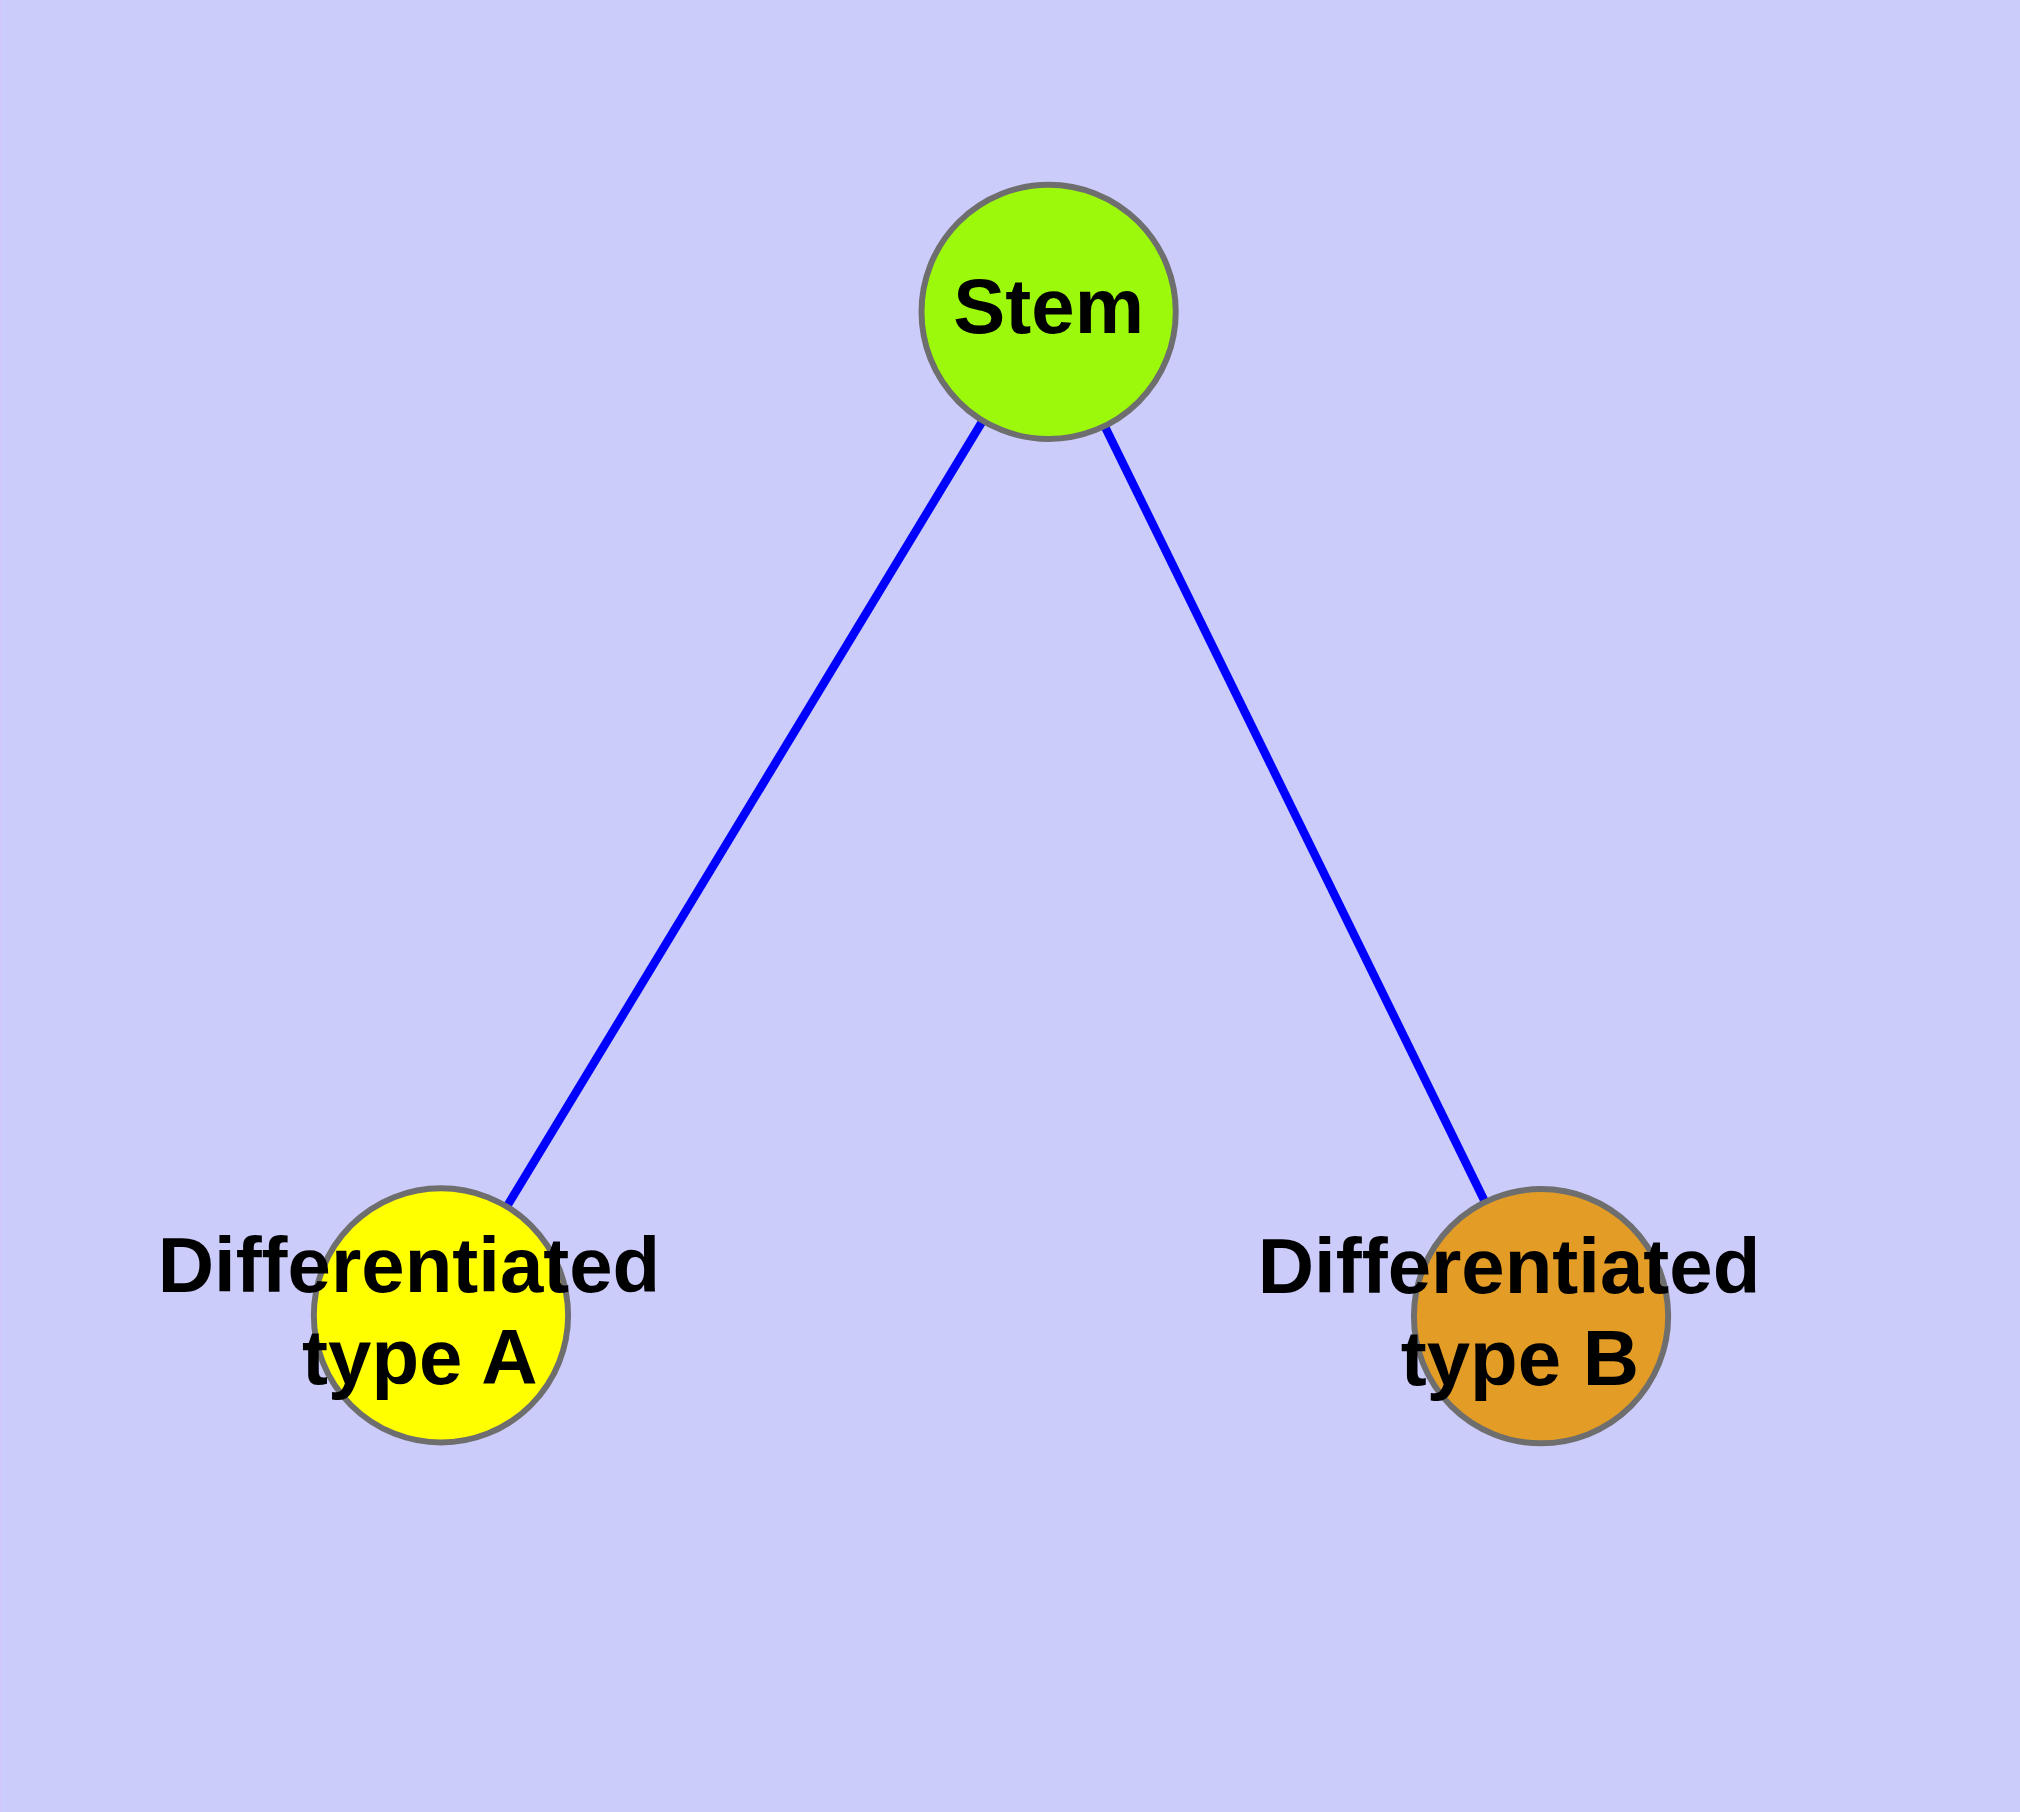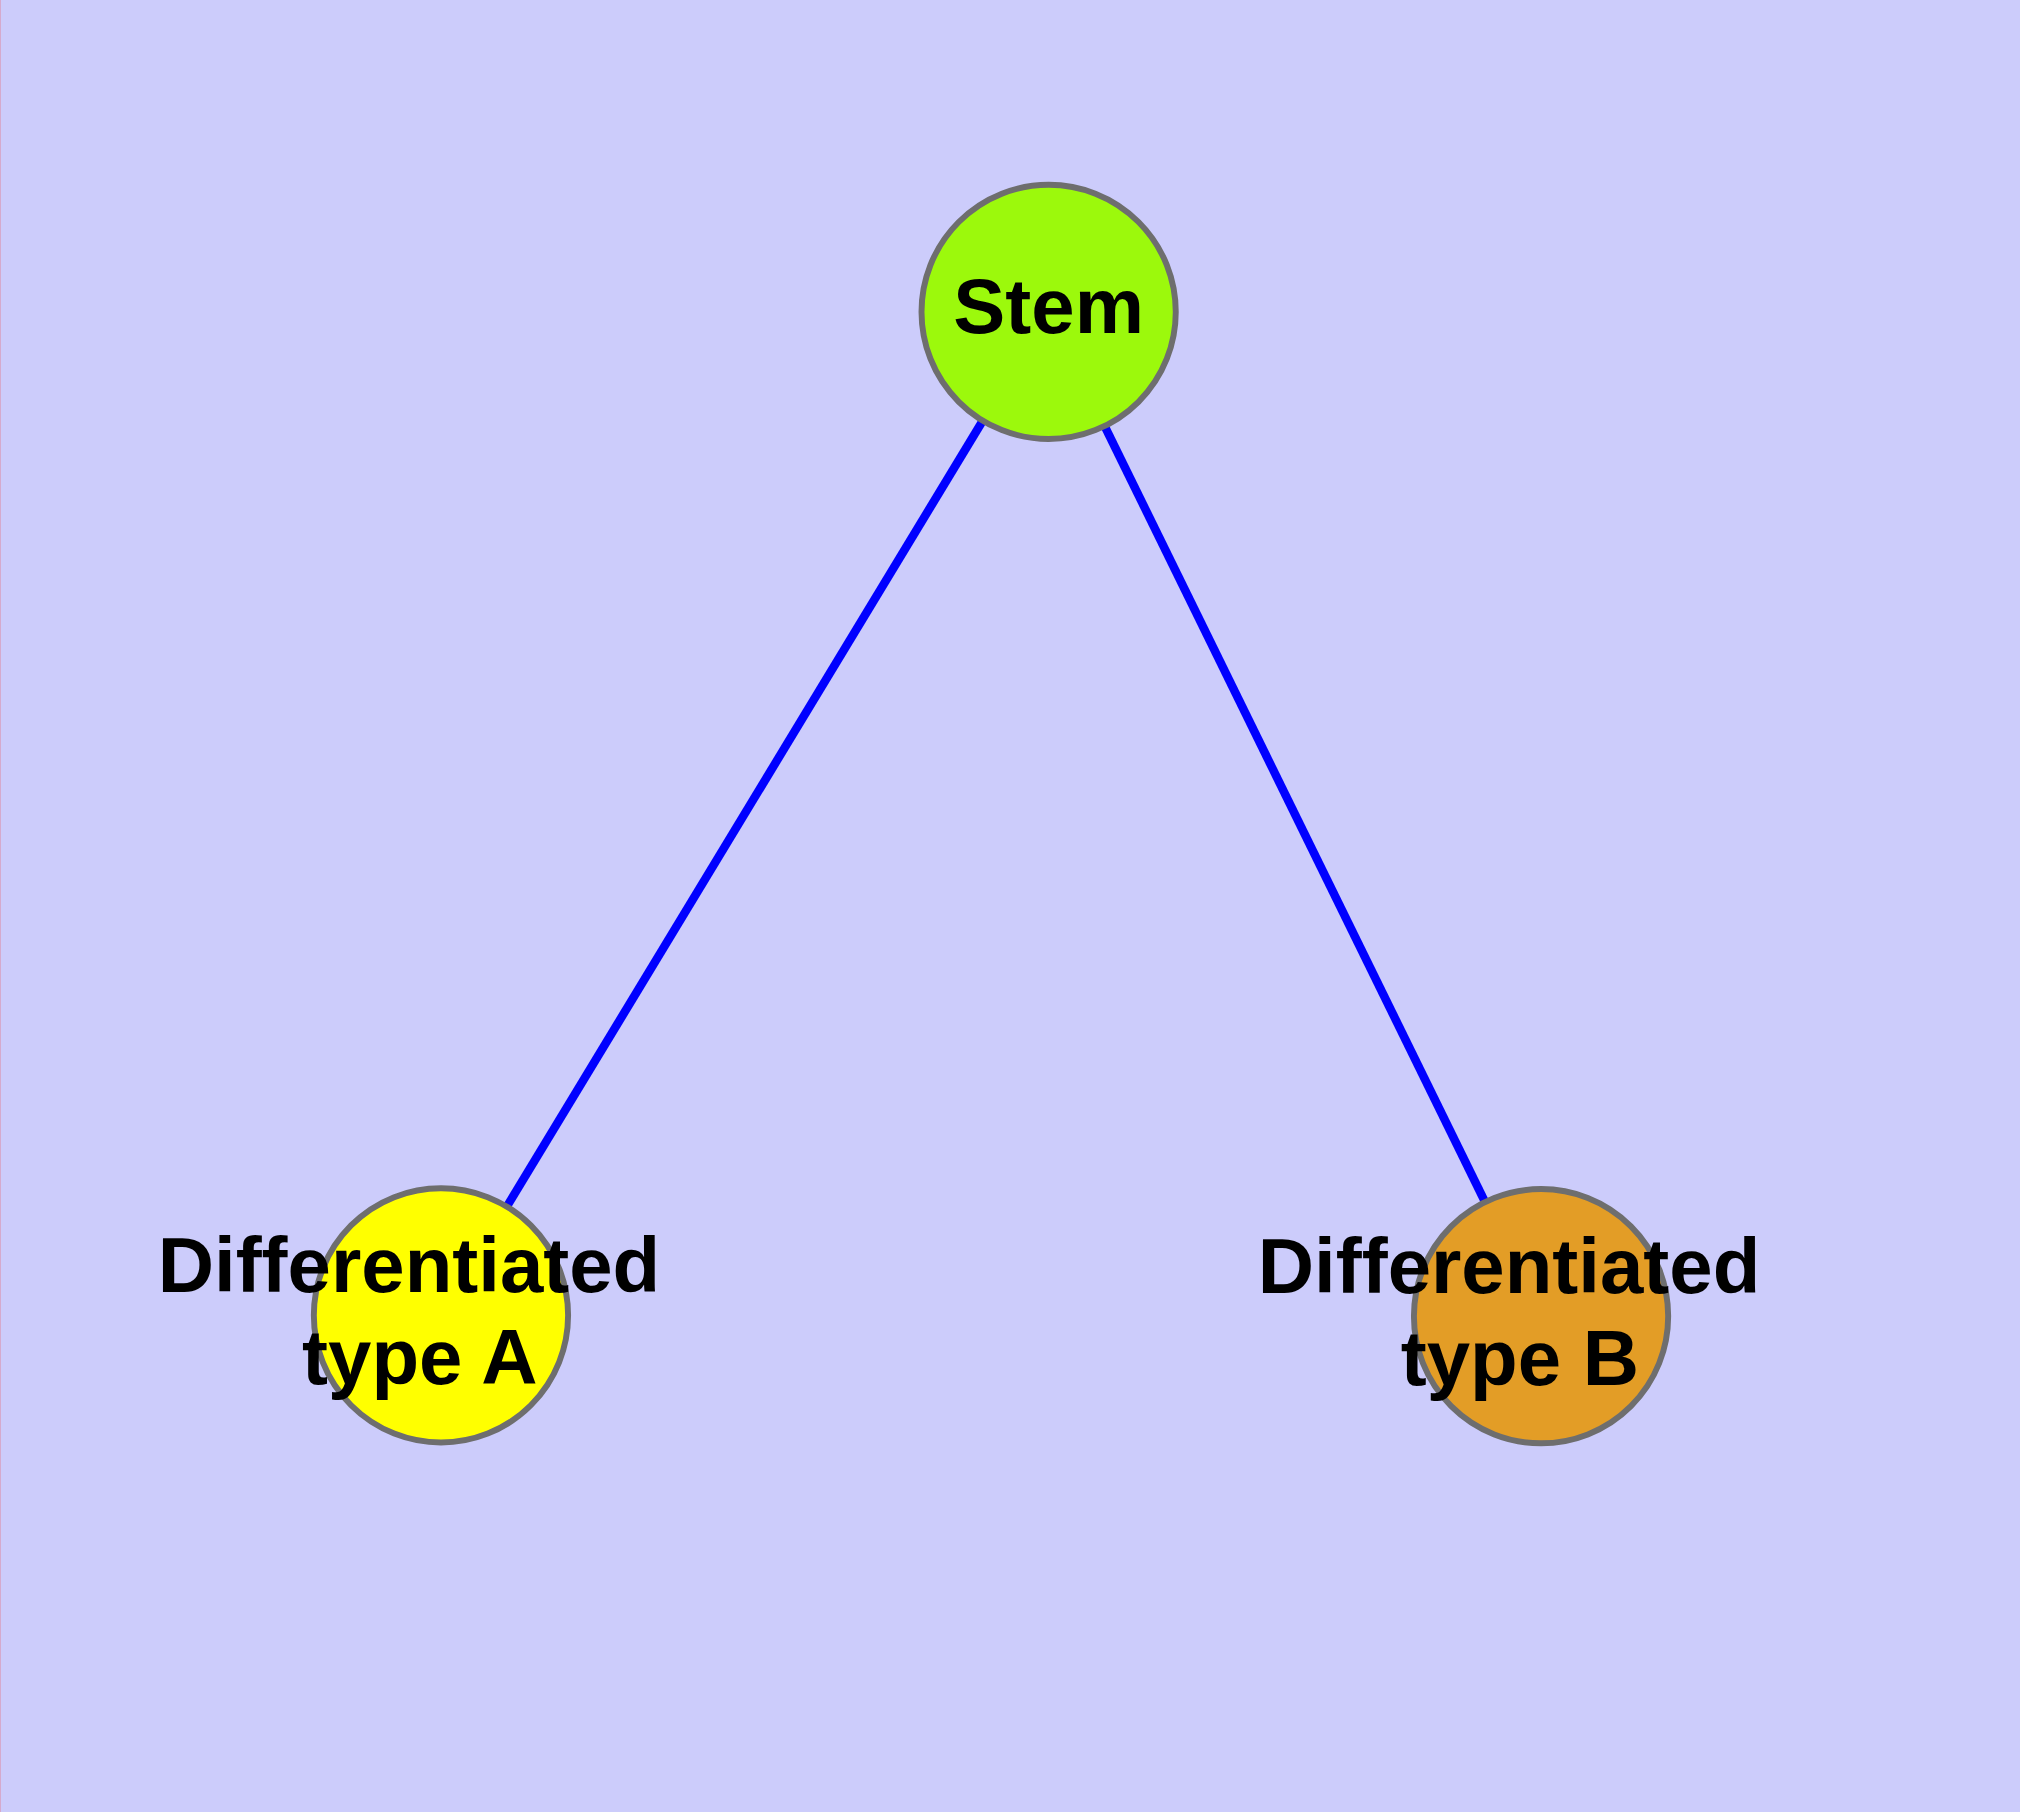--- a/index.html
+++ b/index.html
@@ -5,21 +5,21 @@
 <style>
   html, body {
     margin: 0;
     padding: 0;
     background: #ccccfb;
   }
   #canvas {
     position: relative;
     width: 2021px;
     height: 1812px;
-    background: #ef4444;
+    background: #f0abfc;
     overflow: hidden;
     font-family: "Liberation Sans", sans-serif;
   }
   #graph-svg {
     position: absolute;
     left: 0;
     top: 0;
     width: 2021px;
     height: 1812px;
   }

